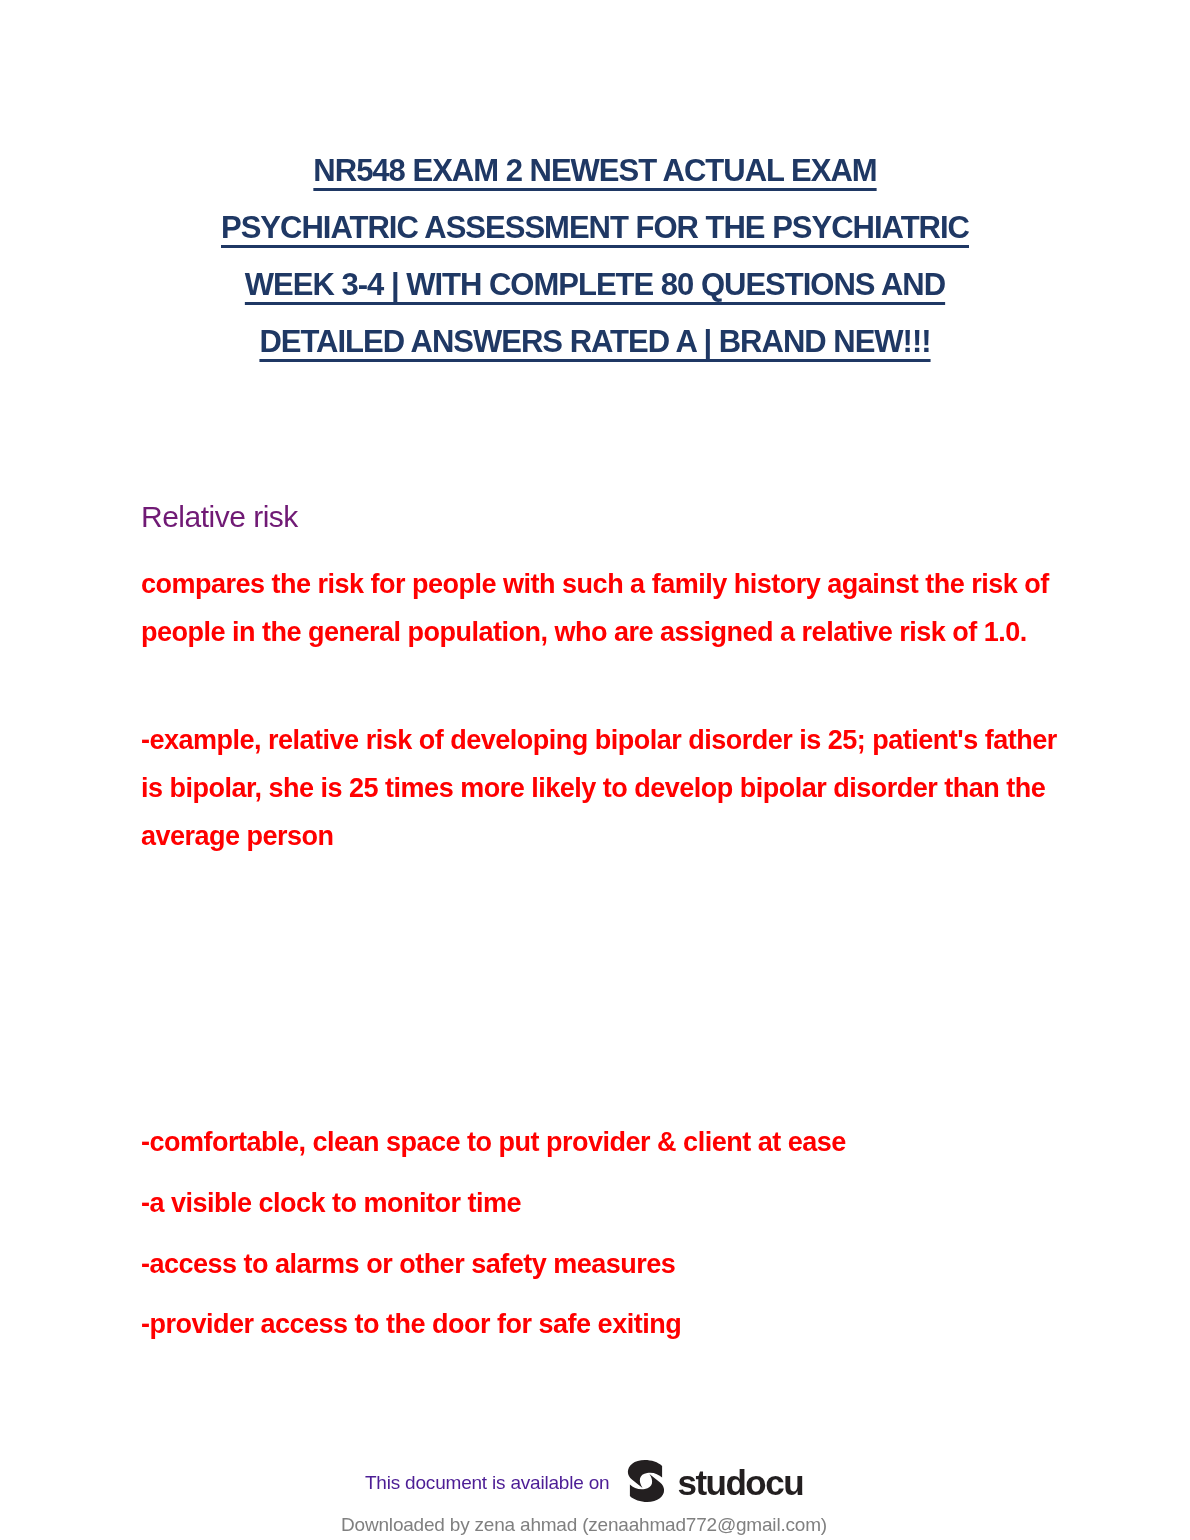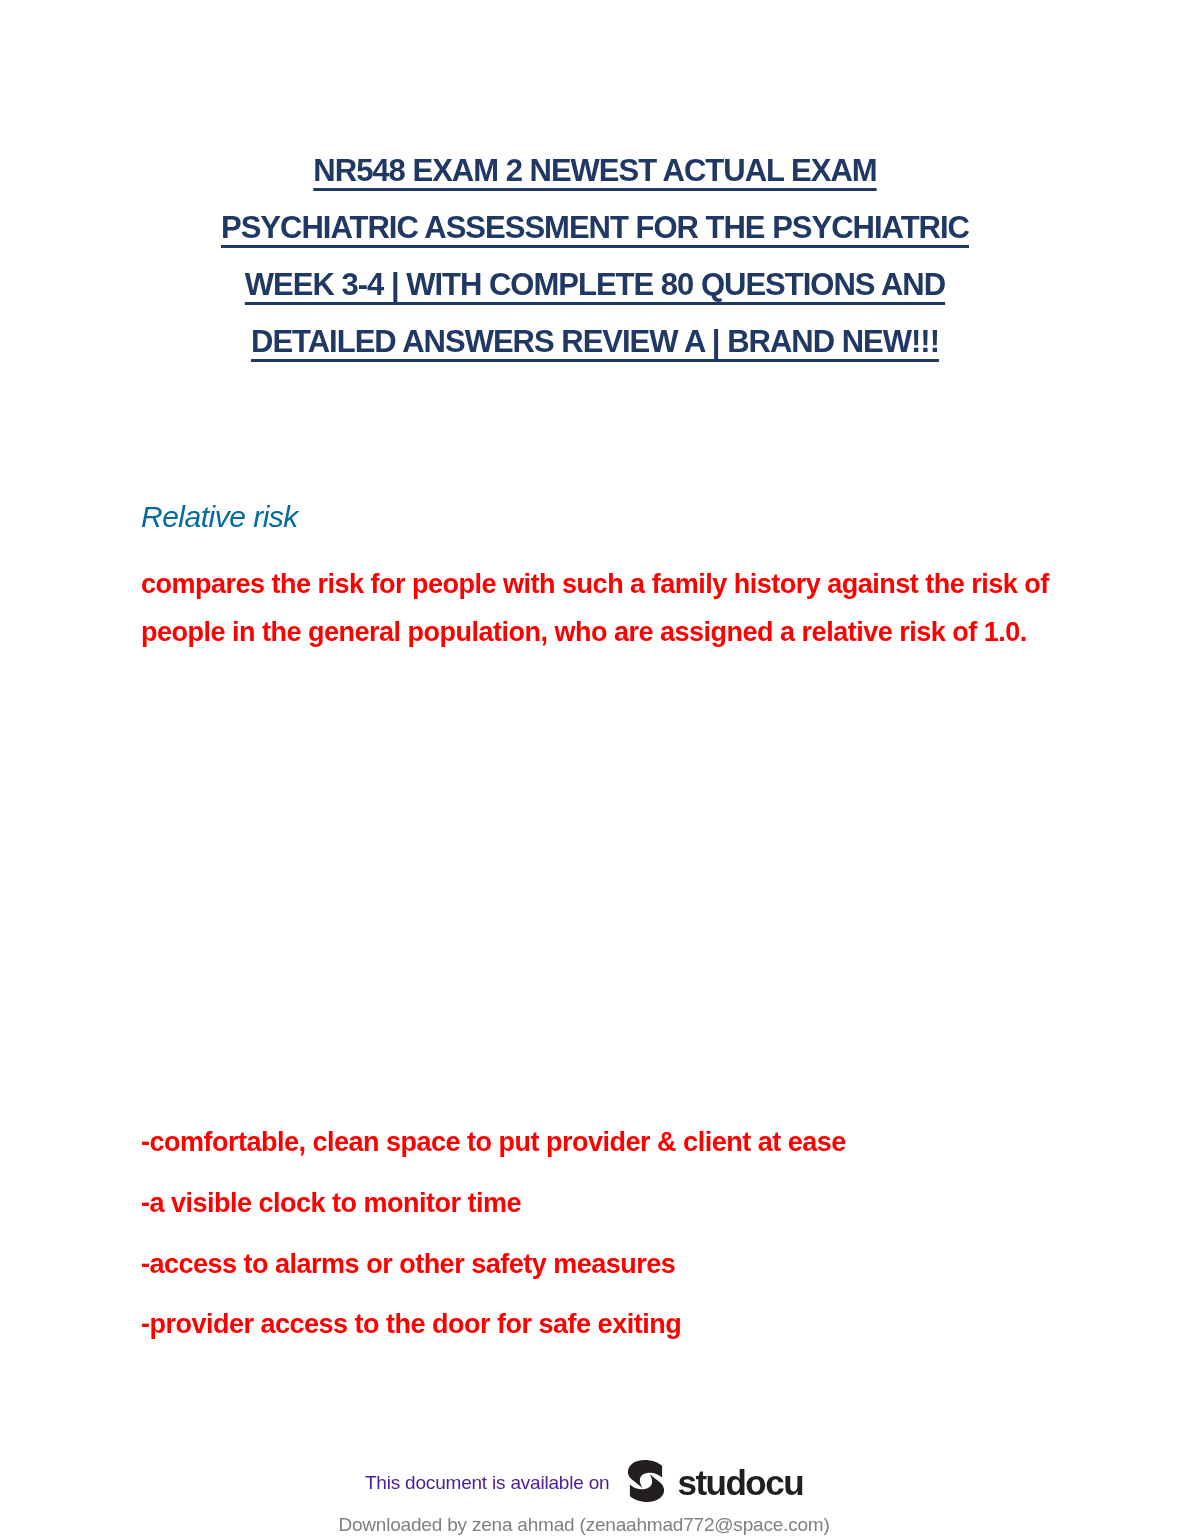--- a/index.html
+++ b/index.html
@@ -28,25 +28,24 @@
   .title-line {
     white-space: nowrap;
     text-decoration: underline;
     text-decoration-thickness: 3px;
     text-underline-offset: 7px;
     text-decoration-color: #1F3864;
   }
   .term {
     position: absolute;
     left: 141px;
-    color: #0369a1;
+    color: #701a75;
     font-size: 30px;
     letter-spacing: -0.5px;
     font-weight: normal;
-    font-style: italic;
   }
   .term-1 { top: 500px; }
   .term-2 { top: 1058px; }
   .definition {
     position: absolute;
     left: 141px;
     width: 925px;
     color: #FF0000;
     font-weight: bold;
     font-size: 27px;
@@ -99,42 +98,43 @@
 </style>
 </head>
 <body>
 
 <div class="page">
 
   <div class="title-block">
     <div class="title-line">NR548 EXAM 2 NEWEST ACTUAL EXAM</div>
     <div class="title-line">PSYCHIATRIC ASSESSMENT FOR THE PSYCHIATRIC</div>
     <div class="title-line">WEEK 3-4 | WITH COMPLETE 80 QUESTIONS AND</div>
-    <div class="title-line">DETAILED ANSWERS REVIEW A | BRAND NEW!!!</div>
+    <div class="title-line">DETAILED ANSWERS RATED A | BRAND NEW!!!</div>
   </div>
 
   <div class="term term-1">Relative risk</div>
 
   <div class="definition def-1a">compares the risk for people with such a family history against the risk of people in the general population, who are assigned a relative risk of 1.0.</div>
+  <div class="definition def-1b">-example, relative risk of developing bipolar disorder is 25; patient's father is bipolar, she is 25 times more likely to develop bipolar disorder than the average person</div>
 
 
   <div class="definition def-2a">-comfortable, clean space to put provider &amp; client at ease</div>
   <div class="definition def-2b">-a visible clock to monitor time</div>
   <div class="definition def-2c">-access to alarms or other safety measures</div>
   <div class="definition def-2d">-provider access to the door for safe exiting</div>
 
   <div class="footer">
     <div class="footer-row">
       <span class="availability-text">This document is available on</span>
       <span class="brand">
         <span class="brand-mark">
           <svg width="46" height="46" viewBox="0 0 40 40" aria-hidden="true">
             <path fill="#231F20" d="M34 7 C28 1 14 0 8 5 C3 9 3 15 8 19 L17 26 C13 20 14 14 21 13 C26 12 31 14 34 17 Z"></path>
             <path fill="#231F20" d="M6 33 C12 39 26 40 32 35 C37 31 37 25 32 21 L23 14 C27 20 26 26 19 27 C14 28 9 26 6 23 Z"></path>
           </svg>
         </span>
         <span class="brand-name">studocu</span>
       </span>
     </div>
-    <div class="download-note">Downloaded by zena ahmad (zenaahmad772@space.com)</div>
+    <div class="download-note">Downloaded by zena ahmad (zenaahmad772@gmail.com)</div>
   </div>
 
 </div>
 
 </body></html>

